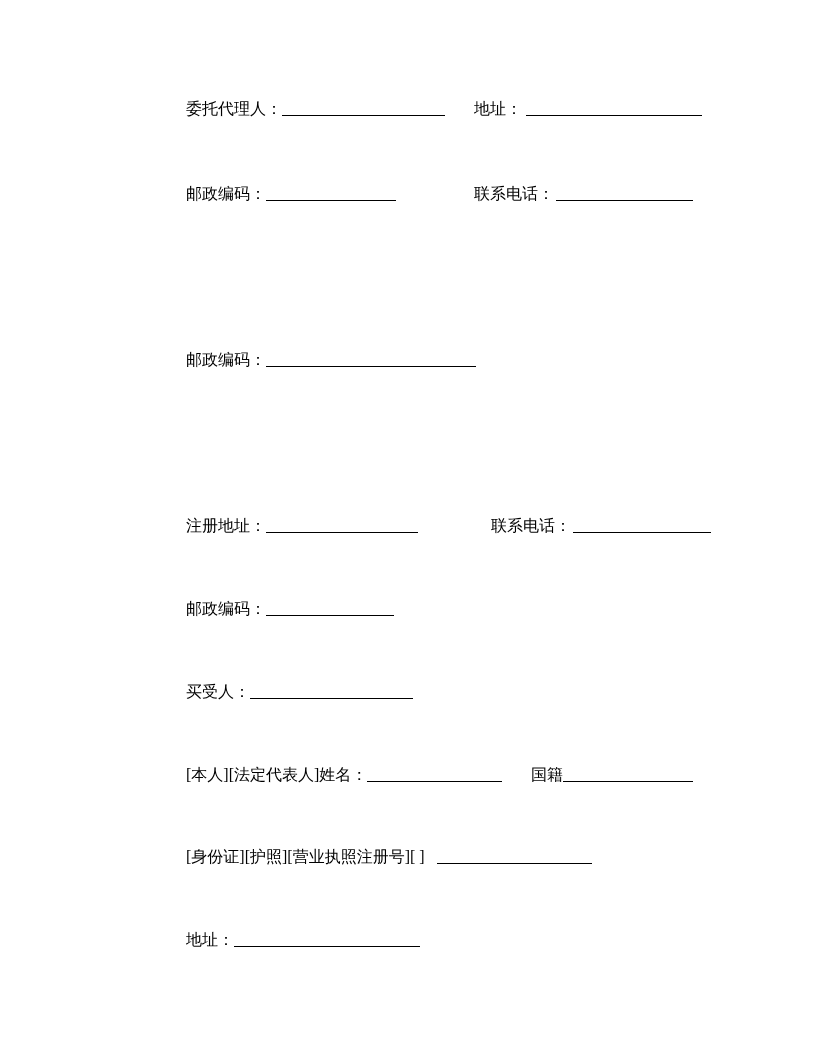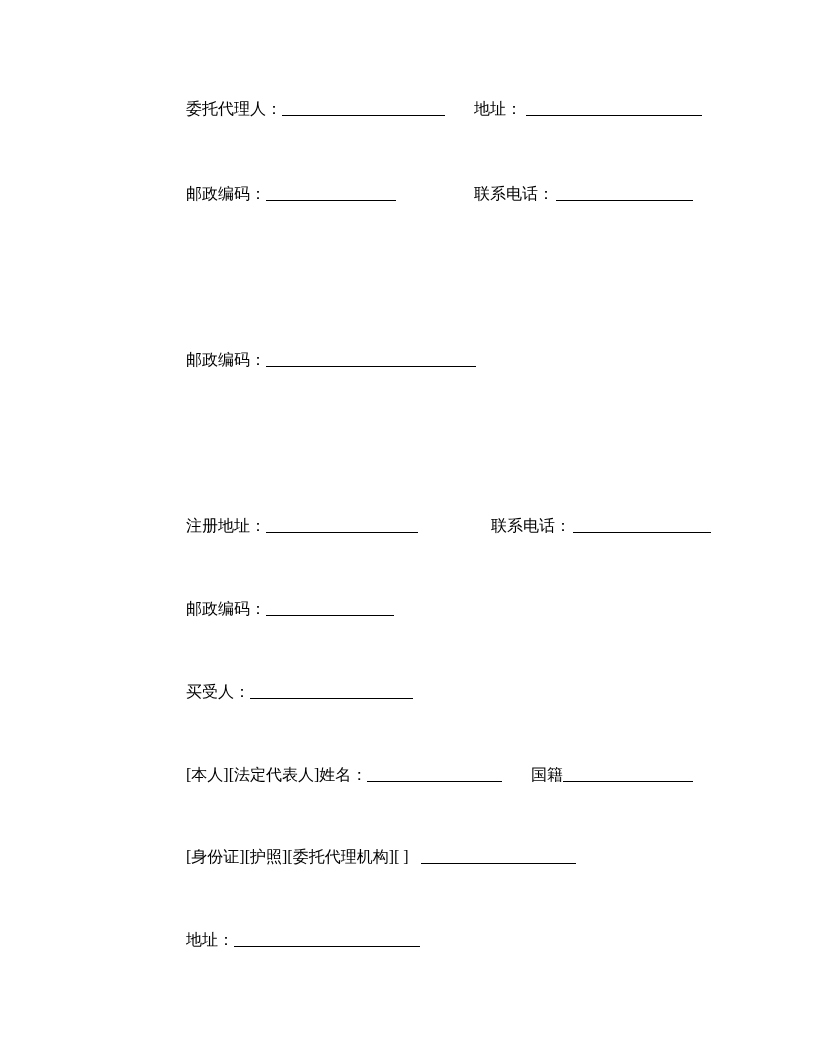--- a/index.html
+++ b/index.html
@@ -74,20 +74,20 @@
   <div class="row" style="top:681px">
     <span class="field" style="left:150px"><span class="label">买受人：</span><span class="blank" style="width:163px"></span></span>
   </div>
 
   <div class="row" style="top:764px">
     <span class="field" style="left:150px"><span class="label">[本人][法定代表人]姓名：</span><span class="blank" style="width:135px"></span></span>
     <span class="field" style="left:495px"><span class="label">国籍</span><span class="blank" style="width:130px"></span></span>
   </div>
 
   <div class="row" style="top:846px">
-    <span class="field" style="left:150px"><span class="label">[身份证][护照][委托代理机构][ ]</span><span class="blank" style="width:155px;margin-left:12px"></span></span>
+    <span class="field" style="left:150px"><span class="label">[身份证][护照][营业执照注册号][ ]</span><span class="blank" style="width:155px;margin-left:12px"></span></span>
   </div>
 
   <div class="row" style="top:929px">
     <span class="field" style="left:150px"><span class="label">地址：</span><span class="blank" style="width:186px"></span></span>
   </div>
 
 </div>
 
 </body></html>

